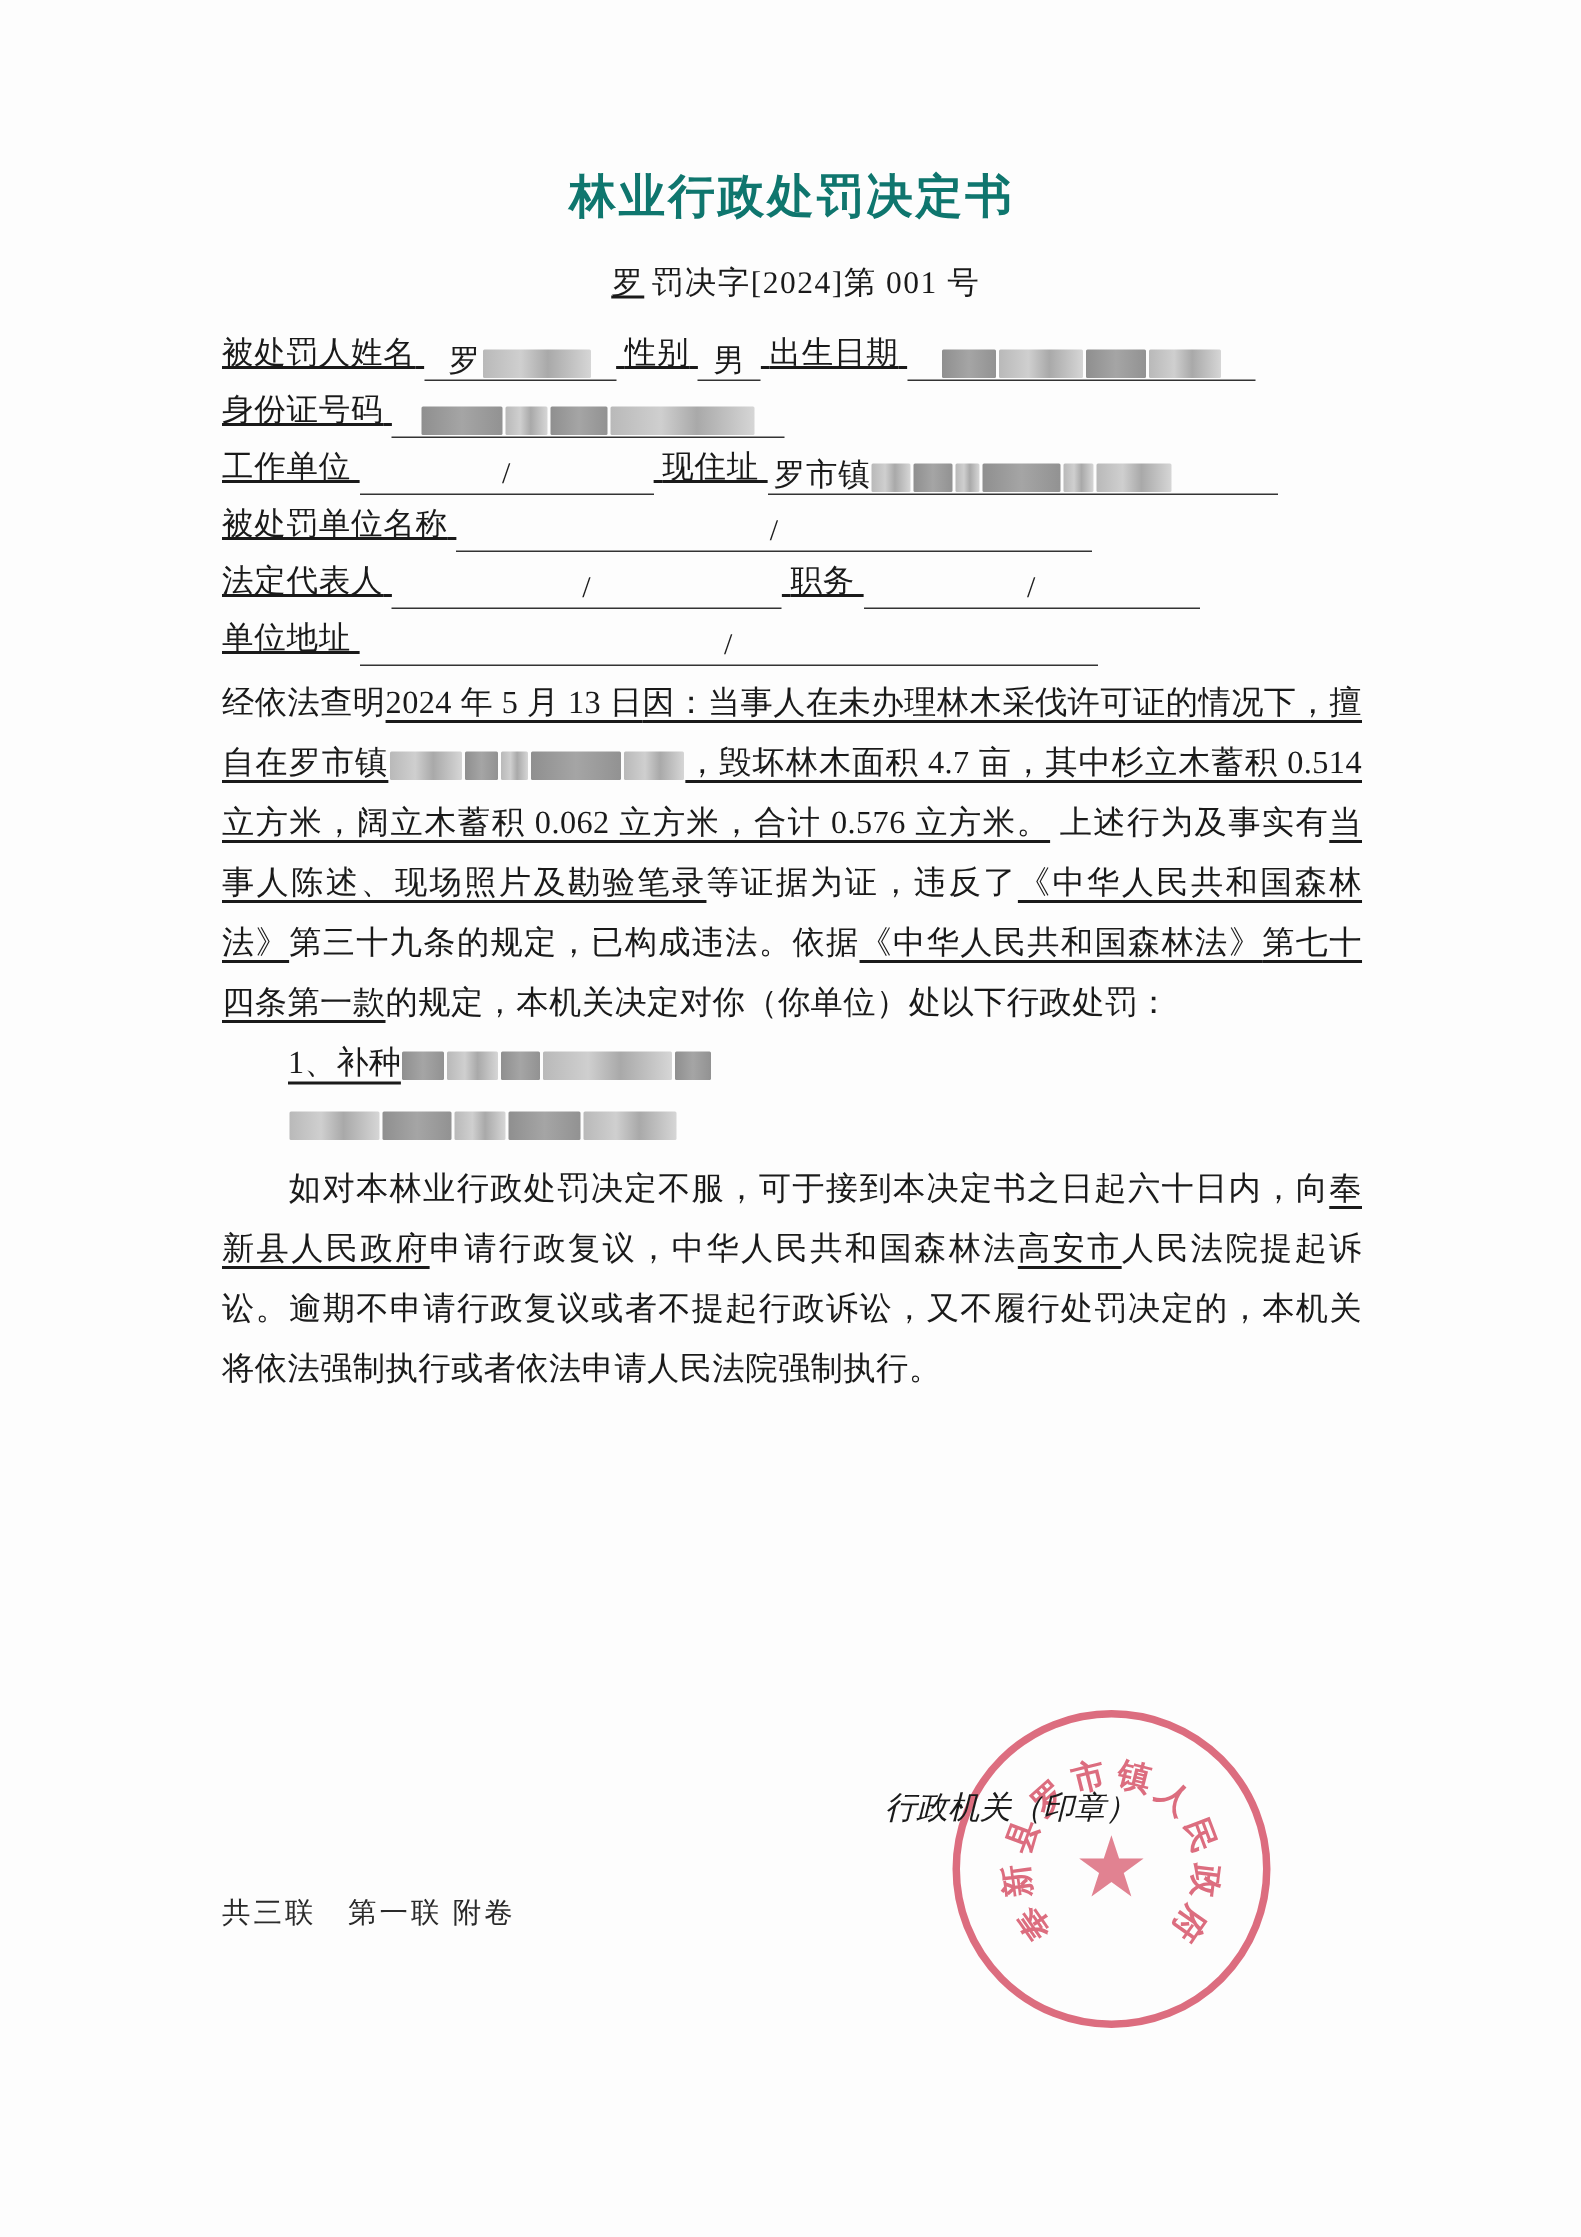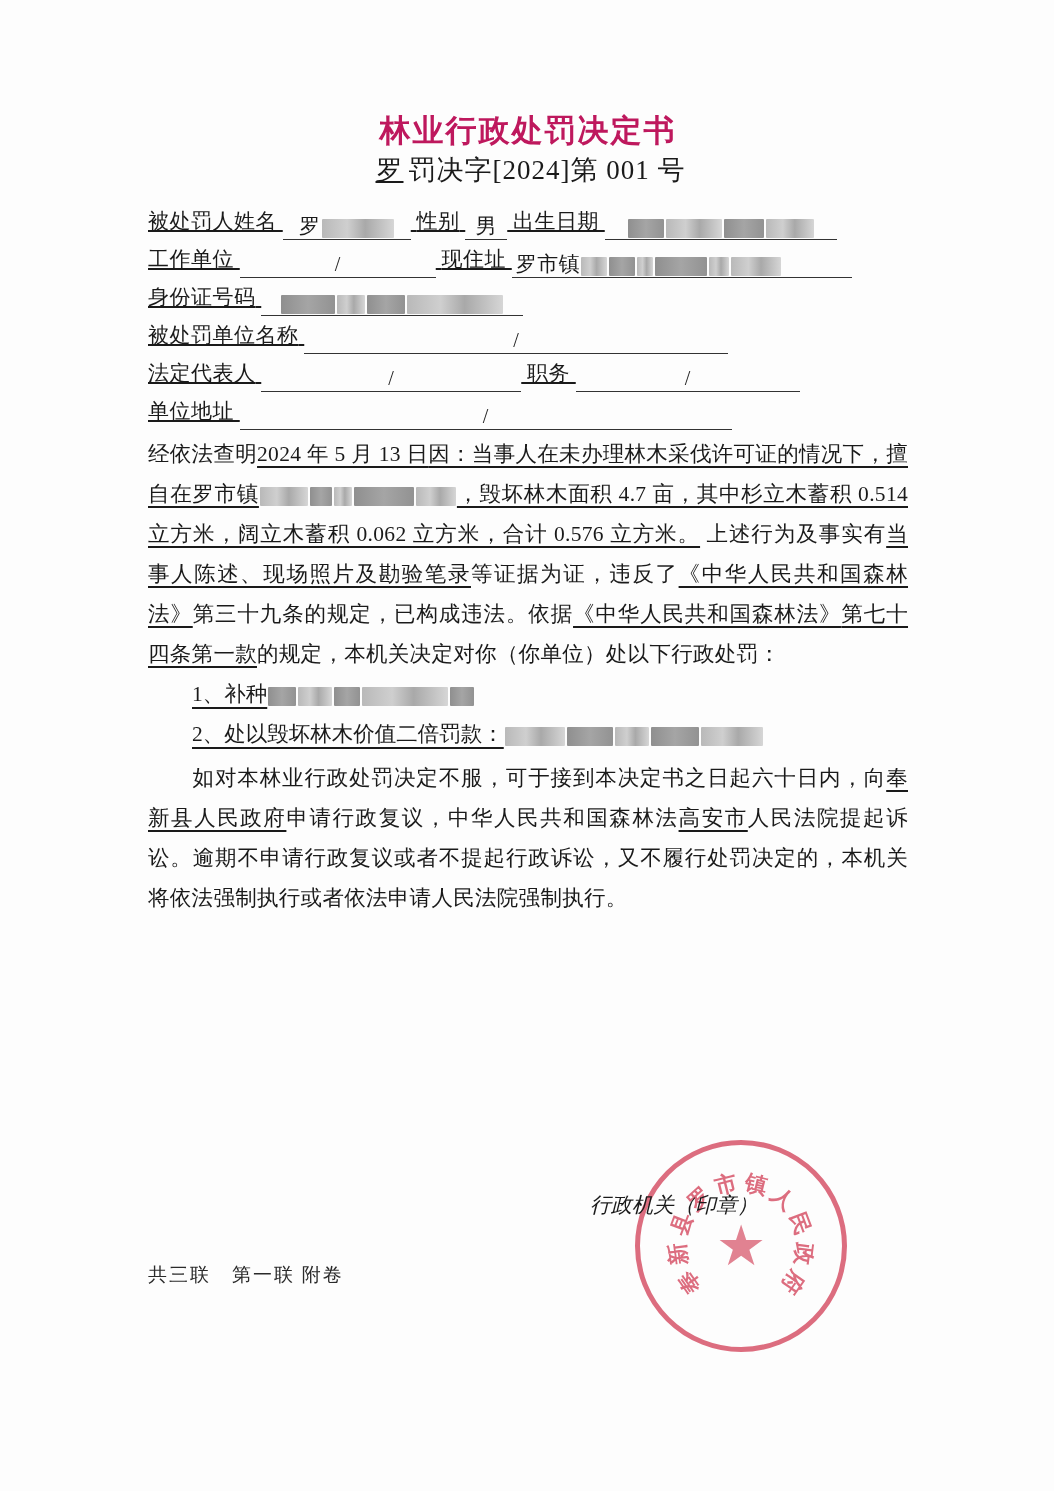--- a/index.html
+++ b/index.html
@@ -26,25 +26,26 @@
     position: absolute;
     left: 148px;
     top: 110px;
     width: 760px;
   }
   .title {
     text-align: center;
     font-size: 31px;
     font-weight: bold;
     letter-spacing: 2px;
-    color: #be185d;
+    color: #0f766e;
+    margin-bottom: 22px;
   }
   .docnum {
     text-align: center;
-    font-size: 27px;
+    font-size: 21px;
     margin-bottom: 14px;
     letter-spacing: 1px;
   }
   .docnum .u {
     text-decoration: underline;
     padding: 0 5px;
   }
   .row {
     font-size: 21px;
     line-height: 38px;
@@ -172,36 +173,36 @@
       </span>
       <span class="lbl">性别</span>
       <span class="fill" style="width:42px">男</span>
       <span class="lbl">出生日期</span>
       <span class="fill" style="width:232px">
         <span class="redact dark" style="width:36px"></span><span class="redact" style="width:56px"></span><span class="redact dark" style="width:40px"></span><span class="redact" style="width:48px"></span>
       </span>
     </div>
 
     <div class="row">
+      <span class="lbl">身份证号码</span>
+      <span class="fill" style="width:262px">
+        <span class="redact dark" style="width:54px"></span><span class="redact" style="width:28px"></span><span class="redact dark" style="width:38px"></span><span class="redact" style="width:96px"></span>
+      </span>
+    </div>
+
+    <div class="row">
       <span class="lbl">工作单位</span>
       <span class="fill slash" style="width:196px">/</span>
       <span class="lbl">现住址</span>
       <span class="fill" style="width:336px; text-align:left; padding-left:4px">
         <span>罗市镇</span><span class="redact" style="width:26px"></span><span class="redact dark" style="width:26px"></span><span class="redact" style="width:16px"></span><span class="redact dark" style="width:52px"></span><span class="redact" style="width:20px"></span><span class="redact" style="width:50px"></span>
       </span>
     </div>
 
     <div class="row">
-      <span class="lbl">身份证号码</span>
-      <span class="fill" style="width:262px">
-        <span class="redact dark" style="width:54px"></span><span class="redact" style="width:28px"></span><span class="redact dark" style="width:38px"></span><span class="redact" style="width:96px"></span>
-      </span>
-    </div>
-
-    <div class="row">
       <span class="lbl">被处罚单位名称</span>
       <span class="fill slash" style="width:424px">/</span>
     </div>
 
 
     <div class="row">
       <span class="lbl">法定代表人</span>
       <span class="fill slash" style="width:260px">/</span>
       <span class="lbl">职务</span>
       <span class="fill slash" style="width:224px">/</span>
@@ -215,21 +216,21 @@
     <div class="body-text">
       <span>经依法查明</span><span class="u">2024 年 5 月 13 日</span><span class="u">因：当事人在未办理林木采伐许可证的情况下，擅自在罗市镇</span><span class="redact" style="width:48px"></span><span class="redact dark" style="width:22px"></span><span class="redact" style="width:18px"></span><span class="redact dark" style="width:60px"></span><span class="redact" style="width:40px"></span><span class="u">，毁坏林木面积 4.7 亩，其中杉立木蓄积 0.514 立方米，阔立木蓄积 0.062 立方米，合计 0.576 立方米。</span>
       <span>上述行为及事实有</span><span class="u">当事人陈述、现场照片及勘验笔录</span><span>等证据为证，违反了</span><span class="u">《中华人民共和国森林法》</span><span>第三十九条</span><span>的规定，已构成违法。依据</span><span class="u">《中华人民共和国森林法》</span><span class="u">第七十四条第一款</span><span>的规定，本机关决定对你（你单位）处以下行政处罚：</span>
     </div>
 
     <div class="item">
       <span class="u">1、补种</span><span class="redact dark" style="width:28px"></span><span class="redact" style="width:34px"></span><span class="redact dark" style="width:26px"></span><span class="redact" style="width:86px"></span><span class="redact dark" style="width:24px"></span>
     </div>
 
     <div class="item">
-      <span class="u">2、处以毁坏林木价值二倍罚款：</span><span class="redact" style="width:60px"></span><span class="redact dark" style="width:46px"></span><span class="redact" style="width:34px"></span><span class="redact dark" style="width:48px"></span><span class="redact" style="width:62px"></span>
+      <span class="redact" style="width:60px"></span><span class="redact dark" style="width:46px"></span><span class="redact" style="width:34px"></span><span class="redact dark" style="width:48px"></span><span class="redact" style="width:62px"></span>
     </div>
 
 
     <div class="body-text">
       <span class="indent"></span><span>如对本林业行政处罚决定不服，可于接到本决定书之日起六十日内，向</span><span class="u">奉新县人民政府</span><span>申请行政复议，中华人民共和国森林法</span><span class="u">高安市</span><span>人民法院提起诉讼。逾期不申请行政复议或者不提起行政诉讼，又不履行处罚决定的，本机关将依法强制执行或者依法申请人民法院强制执行。</span>
     </div>
 
   </div>
 
   <div class="seal">

